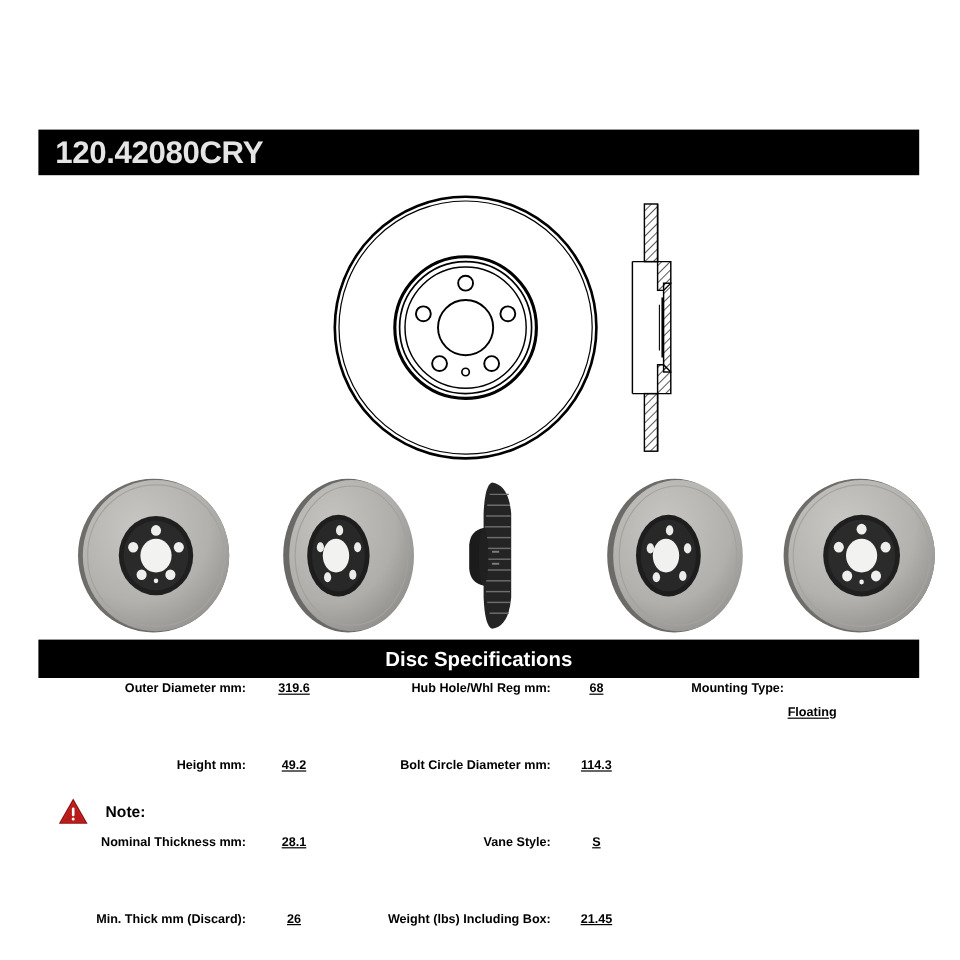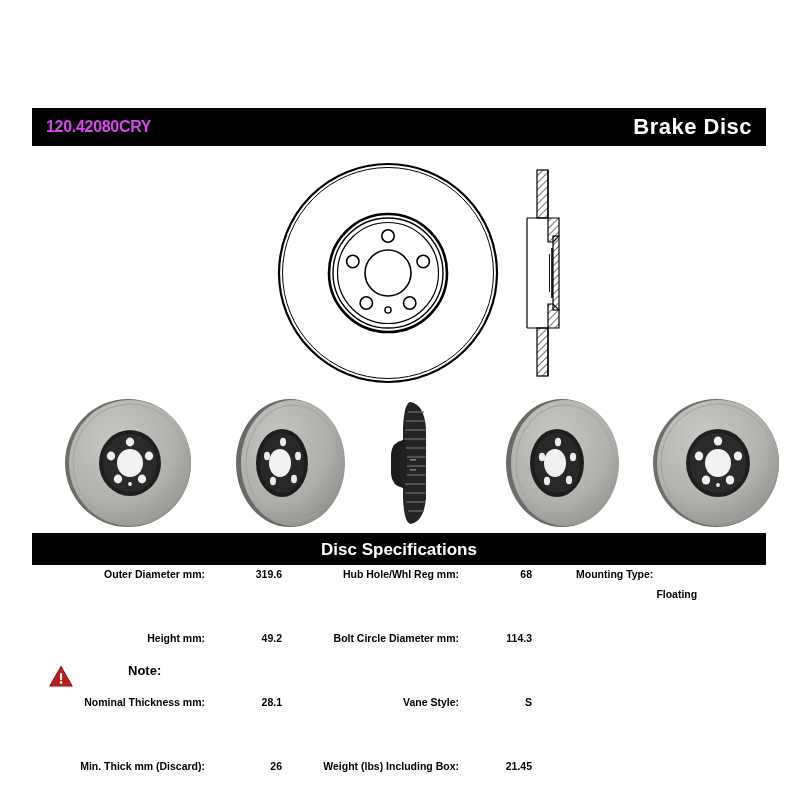--- a/index.html
+++ b/index.html
@@ -24,22 +24,22 @@
     width: 734px;
     height: 38px;
     background: #000000;
     display: flex;
     align-items: center;
     justify-content: space-between;
     padding: 0 14px;
     box-sizing: border-box;
   }
   .part-number {
-    color: #d946ef;
-    font-size: 16px;
+    color: #e5e5e5;
+    font-size: 26px;
     font-weight: bold;
     letter-spacing: -0.3px;
     line-height: 1;
   }
   .product-type {
     color: #ffffff;
     font-size: 22px;
     font-weight: bold;
     letter-spacing: 0.5px;
     line-height: 1;
@@ -133,37 +133,38 @@
     align-items: center;
   }
   .spec-label {
     flex: 1;
     text-align: right;
     white-space: nowrap;
     padding-right: 3px;
   }
   .spec-value {
     width: 82px;
-    text-align: right;
+    text-align: center;
     white-space: nowrap;
+    text-decoration: underline;
   }
   .spec-col-left .spec-value   { width: 74px; }
   .spec-col-center .spec-value { width: 70px; }
   .spec-col-right .spec-row    { justify-content: flex-start; }
   .spec-col-right .spec-label  { flex: none; text-align: right; padding-right: 3px; }
   .spec-col-right .spec-value  { width: auto; margin-top: 40px; }
   .spec-col-right .spec-row    { padding-left: 44px; }
 
   
   .note-row {
     position: absolute;
     left: 32px;
     top: 664px;
     display: flex;
-    gap: 40px;
+    align-items: center;
   }
   .note-icon {
     width: 26px;
     height: 24px;
     margin-left: 16px;
     margin-right: 14px;
     display: block;
   }
   .note-label {
     font-size: 13px;
@@ -174,21 +175,20 @@
     font-size: 13px;
     margin-left: 6px;
     line-height: 1;
   }
 </style>
 </head>
 <body>
 
 <div class="header-bar">
   <span class="part-number">120.42080CRY</span>
-  <span class="product-type">Brake Disc</span>
 </div>
 
 <div class="drawing-area">
 
   <div class="drawing-face">
     <svg viewBox="0 0 222 222" width="222" height="222">
       <g fill="none" stroke="#000000">
 
         <circle cx="111" cy="111" r="109" stroke-width="2.2"></circle>
         <circle cx="111" cy="111" r="105.5" stroke-width="1"></circle>

